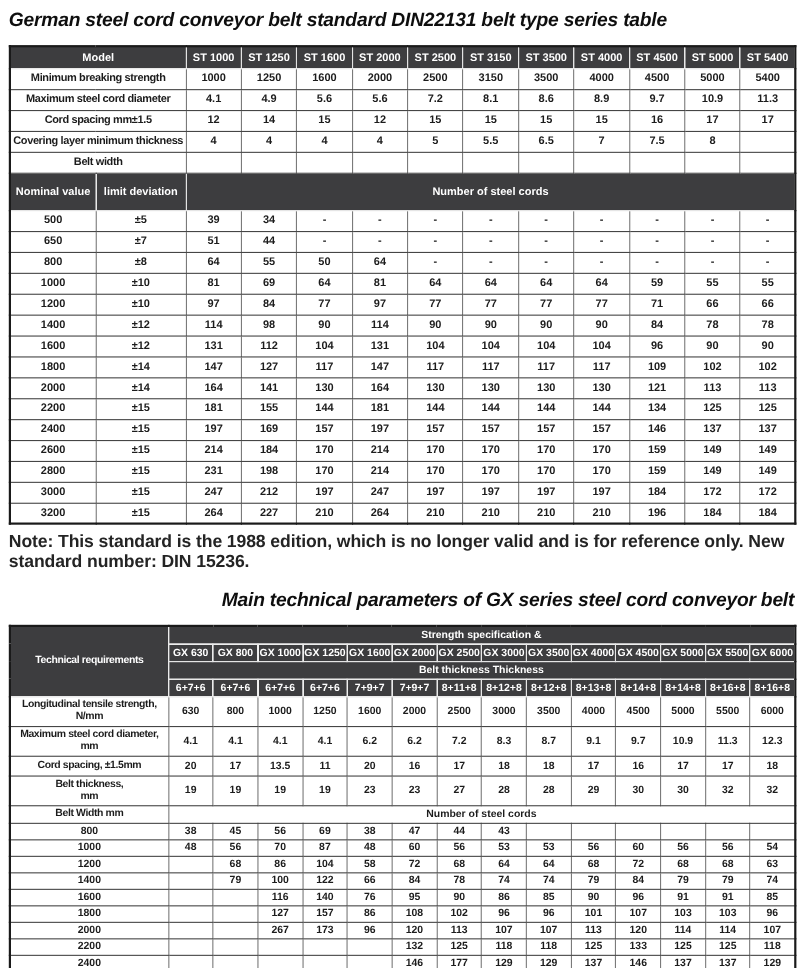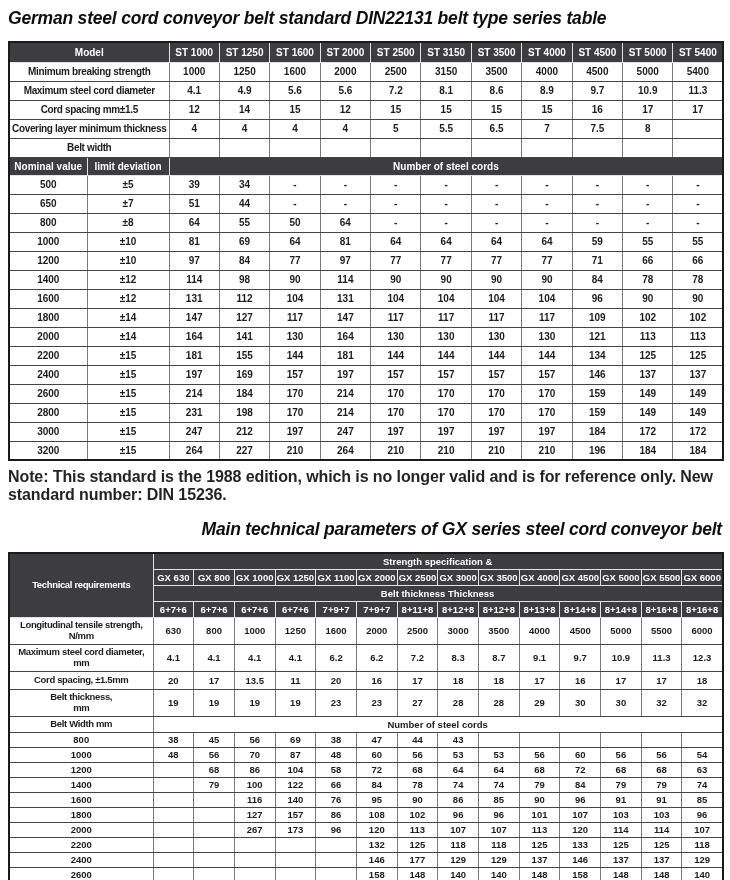--- a/index.html
+++ b/index.html
@@ -138,21 +138,21 @@
           <td></td>
           <td></td>
           <td></td>
           <td></td>
           <td></td>
           <td></td>
           <td></td>
           <td></td>
           <td></td>
         </tr>
-        <tr style="height: 18px;">
+        <tr style="height: 34px;">
           <td class="hd">Nominal value</td>
           <td class="hd">limit deviation</td>
           <td colspan="11" class="hd">Number of steel cords</td>
         </tr>
         <tr style="height: 19px;">
           <td>500</td>
           <td>±5</td>
           <td>39</td>
           <td>34</td>
           <td>-</td>
@@ -403,21 +403,21 @@
     <tbody id="gx-body">
         <tr style="height: 16px;">
           <td rowspan="4" class="hd lbl">Technical requirements</td>
           <td colspan="14" class="hd">Strength specification &amp;</td>
         </tr>
         <tr style="height: 16px;">
           <td class="hd">GX 630</td>
           <td class="hd">GX 800</td>
           <td class="hd">GX 1000</td>
           <td class="hd">GX 1250</td>
-          <td class="hd">GX 1100</td>
+          <td class="hd">GX 1600</td>
           <td class="hd">GX 2000</td>
           <td class="hd">GX 2500</td>
           <td class="hd">GX 3000</td>
           <td class="hd">GX 3500</td>
           <td class="hd">GX 4000</td>
           <td class="hd">GX 4500</td>
           <td class="hd">GX 5000</td>
           <td class="hd">GX 5500</td>
           <td class="hd">GX 6000</td>
         </tr>

